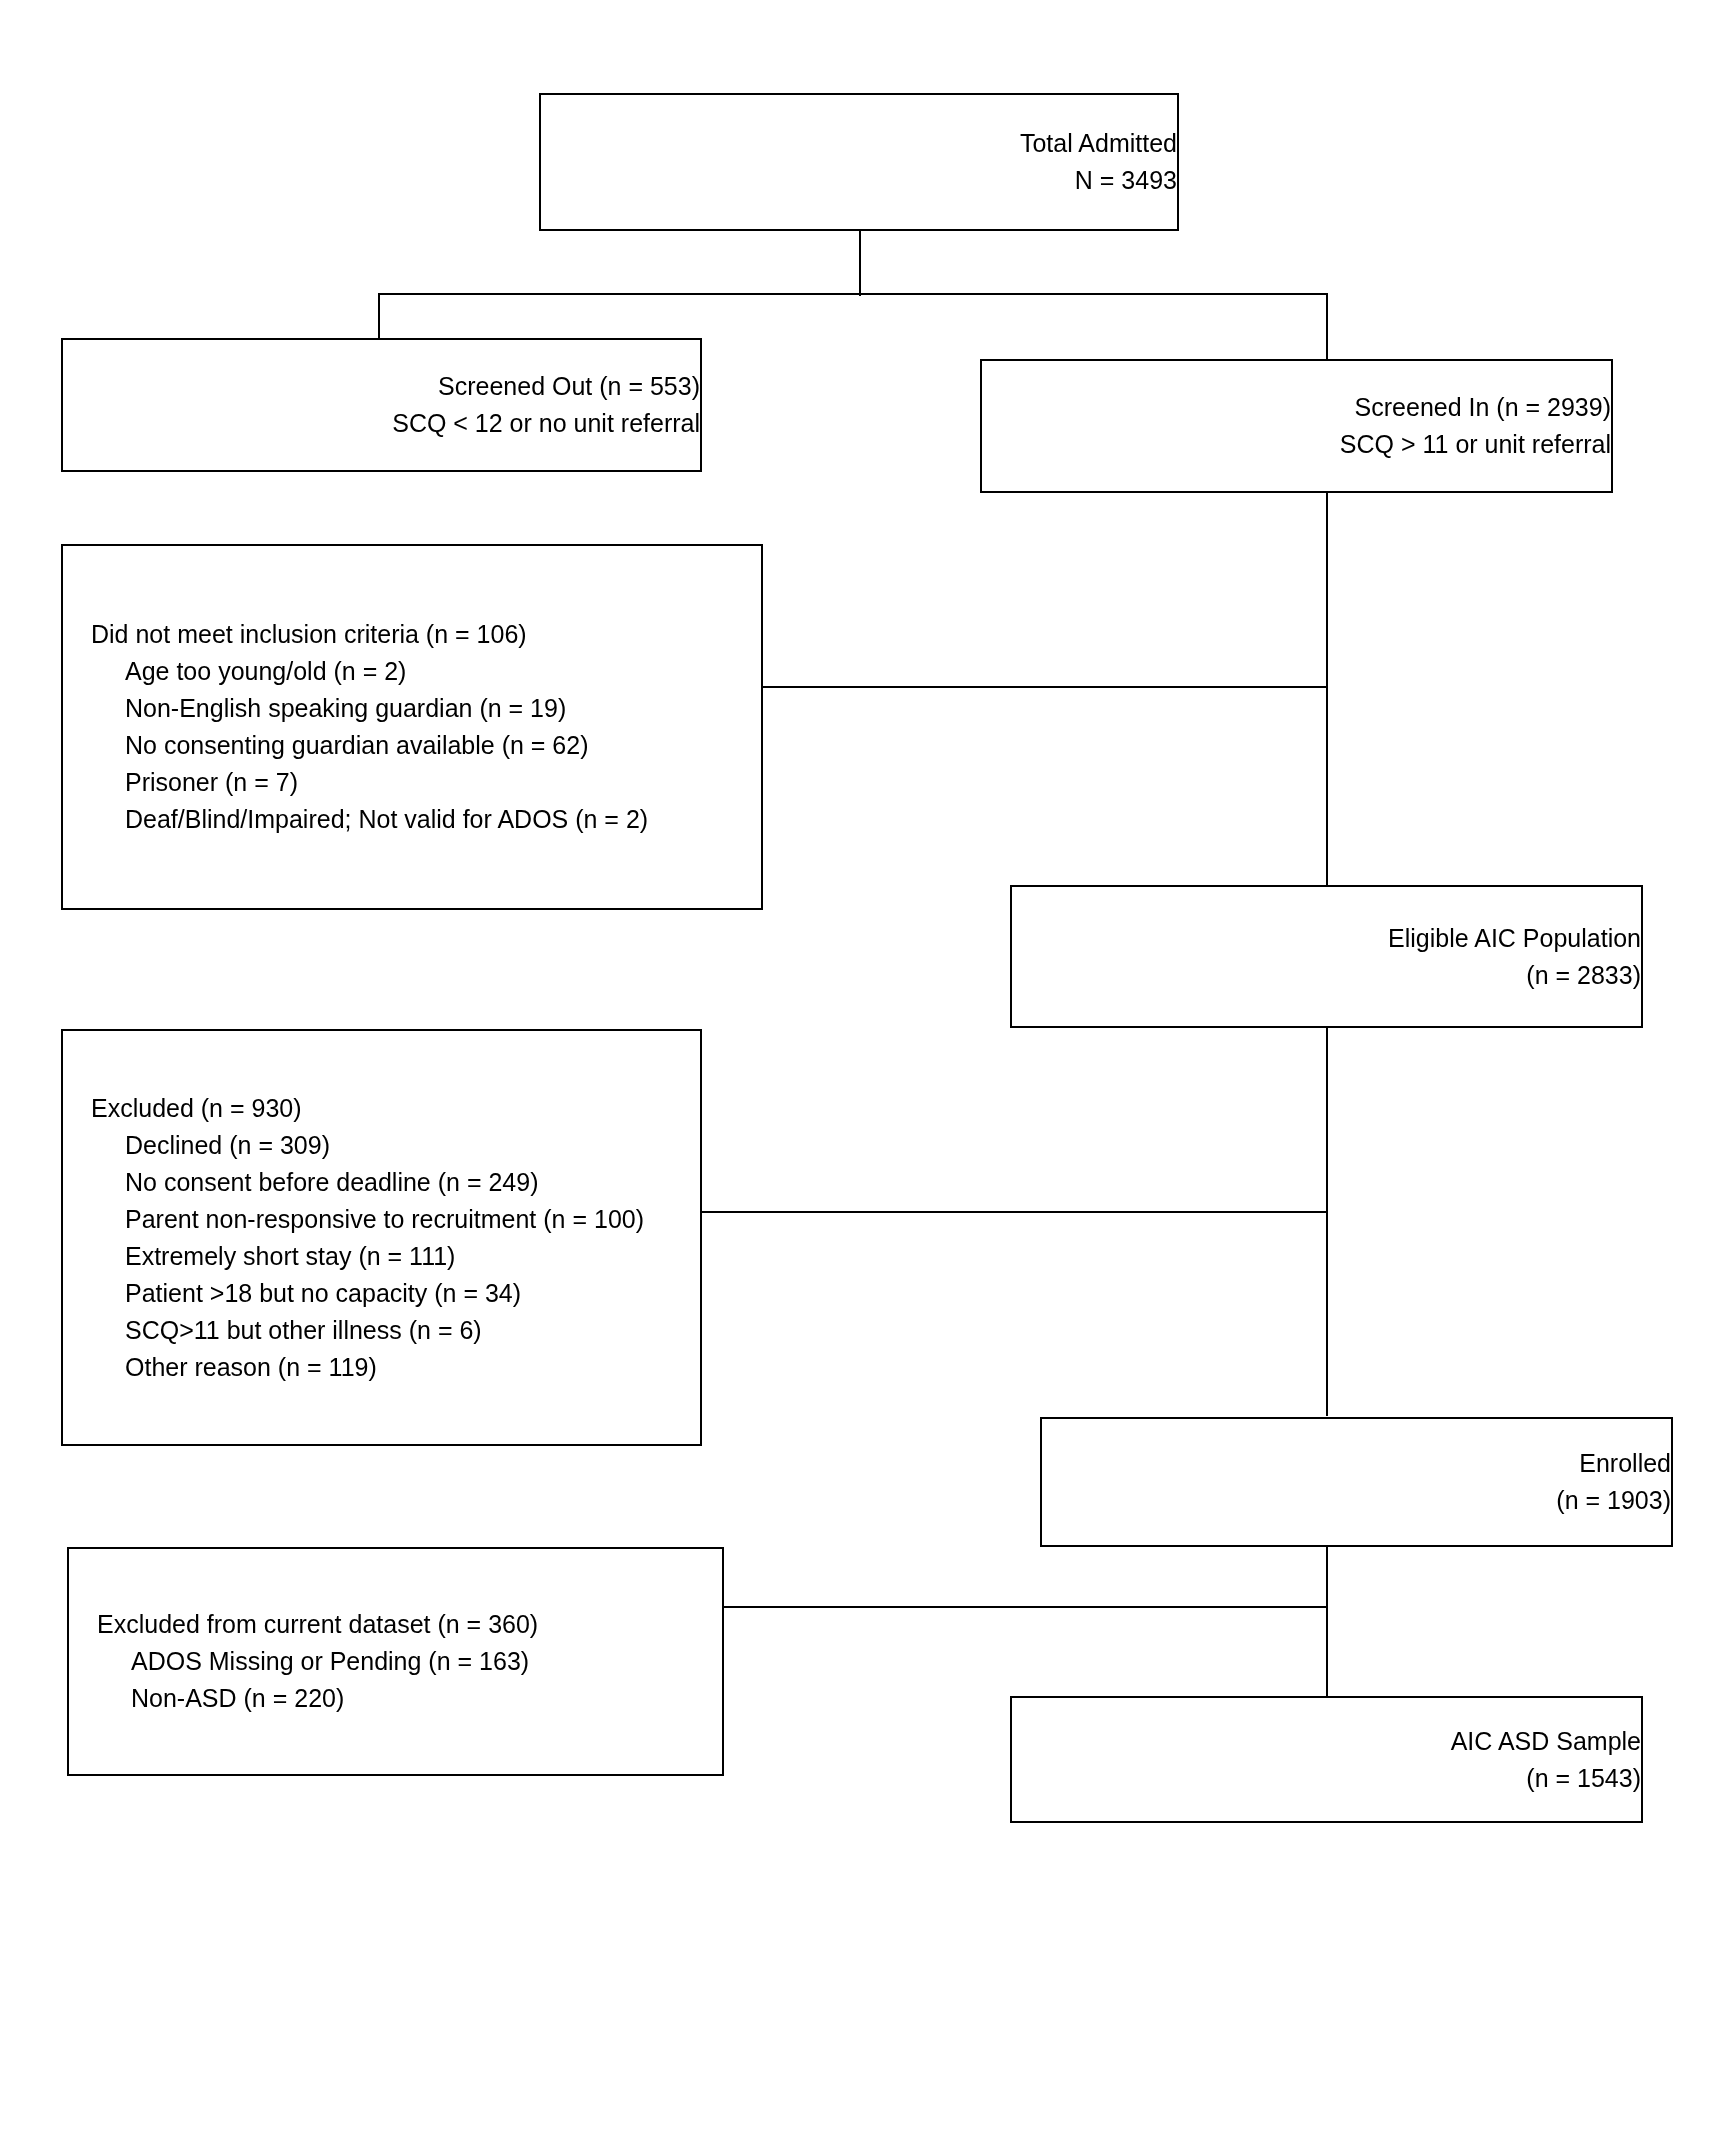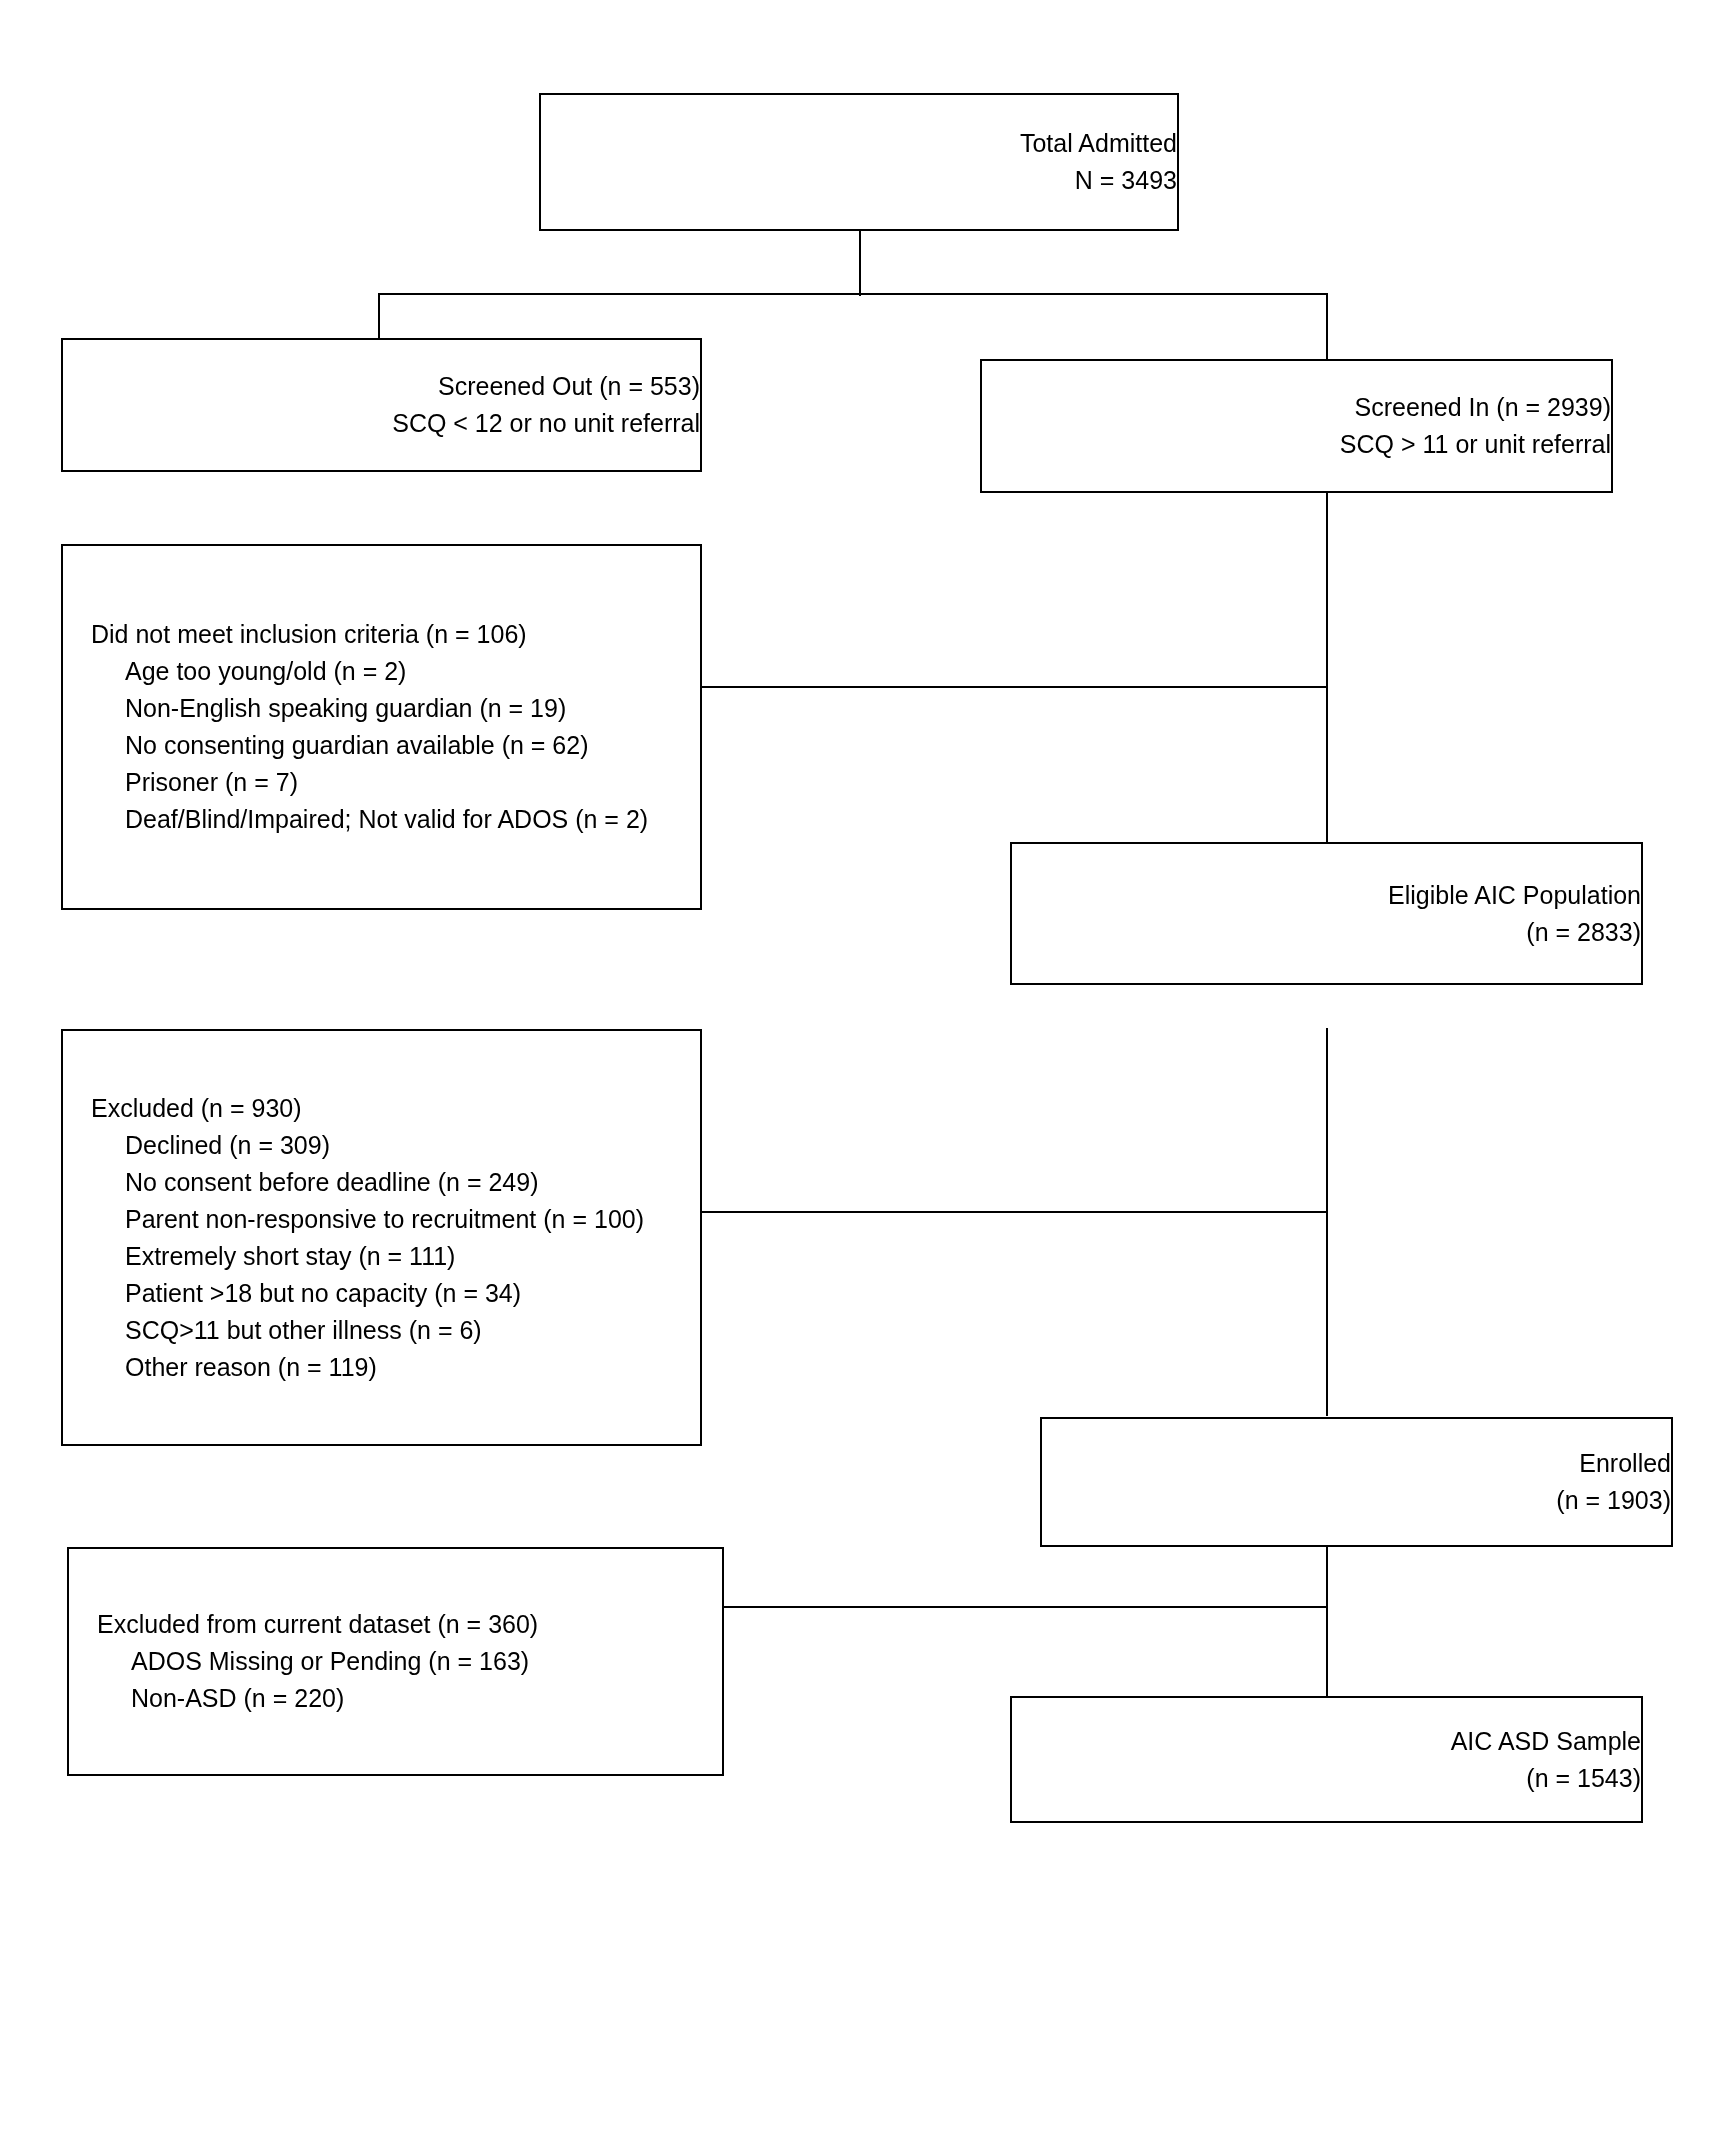--- a/index.html
+++ b/index.html
@@ -96,32 +96,32 @@
   <div class="box box-centered" style="left:61px; top:338px; width:641px; height:134px;">
     <div class="line-main">Screened Out (n = 553)</div>
     <div class="line-main">SCQ &lt; 12 or no unit referral</div>
   </div>
 
   <div class="box box-centered" style="left:980px; top:359px; width:633px; height:134px;">
     <div class="line-main">Screened In (n = 2939)</div>
     <div class="line-main">SCQ &gt; 11 or unit referral</div>
   </div>
 
-  <div class="box box-left" style="left:61px; top:544px; width:641px; height:366px;">
+  <div class="box box-left" style="left:61px; top:544px; width:702px; height:366px;">
     <div class="inner-pad">
       <div class="line-main">Did not meet inclusion criteria (n = 106)</div>
       <div class="line-sub">Age too young/old (n = 2)</div>
       <div class="line-sub">Non-English speaking guardian (n = 19)</div>
       <div class="line-sub">No consenting guardian available (n = 62)</div>
       <div class="line-sub">Prisoner (n = 7)</div>
       <div class="line-sub">Deaf/Blind/Impaired; Not valid for ADOS (n = 2)</div>
     </div>
   </div>
 
-  <div class="box box-centered" style="left:1010px; top:842px; width:633px; height:143px;">
+  <div class="box box-centered" style="left:1010px; top:885px; width:633px; height:143px;">
     <div class="line-main">Eligible AIC Population</div>
     <div class="line-main">(n = 2833)</div>
   </div>
 
   <div class="box box-left" style="left:61px; top:1029px; width:641px; height:417px;">
     <div class="inner-pad">
       <div class="line-main">Excluded (n = 930)</div>
       <div class="line-sub">Declined (n = 309)</div>
       <div class="line-sub">No consent before deadline (n = 249)</div>
       <div class="line-sub">Parent non-responsive to recruitment (n = 100)</div>

